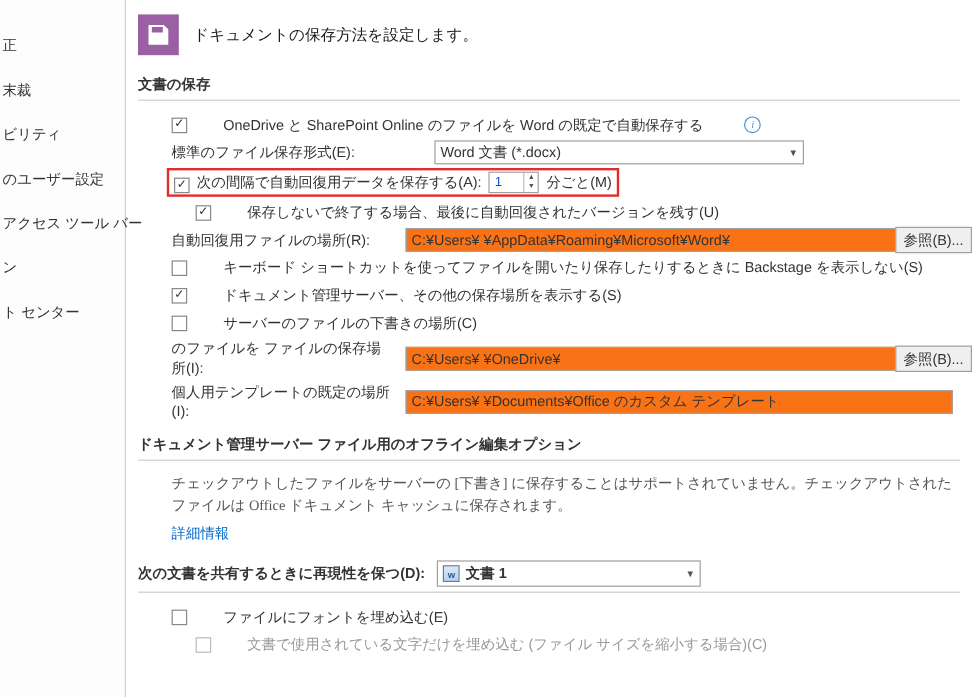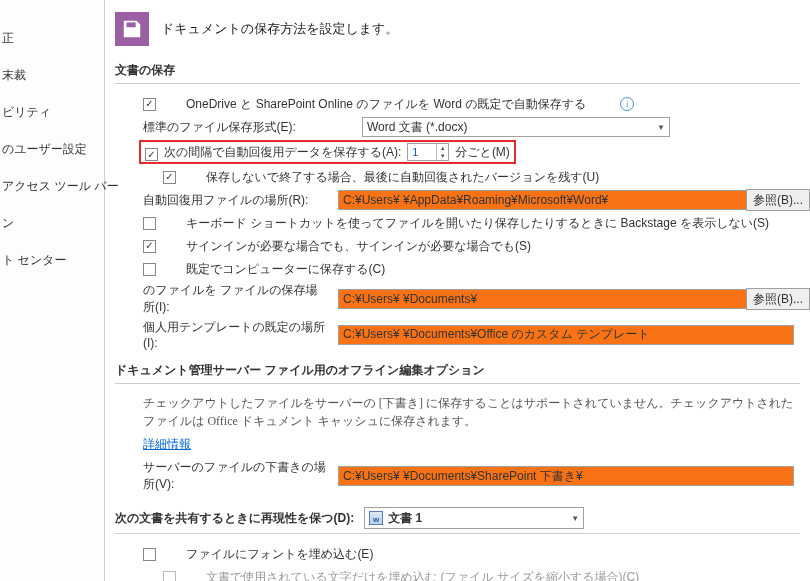--- a/index.html
+++ b/index.html
@@ -181,21 +181,21 @@
     background: #efefef;
     height: 22px;
     padding: 0 6px;
     font-size: 12px;
     cursor: pointer;
     display: inline-flex;
     align-items: center;
     position: absolute;
     right: 0;
   }
-  .link { color: #0066cc; text-decoration: underline; cursor: pointer; }
+  .link { color: #0066cc; cursor: pointer; }
   .desc-text { color: #555; font-size: 12px; margin: 4px 0 6px 28px; line-height: 1.5; font-family: Liberation Serif, serif; }
   .doc-combo {
     border: 1px solid #a0a0a0;
     background: #fff;
     height: 22px;
     display: inline-flex;
     align-items: center;
     padding: 0 18px 0 4px;
     position: relative;
     width: 220px;
@@ -290,49 +290,45 @@
       <span class="textfield">C:¥Users¥            ¥AppData¥Roaming¥Microsoft¥Word¥</span>
       <span class="browse-btn">参照(B)...</span>
     </div>
 
     <div class="row">
       <span class="checkbox"></span>
       <span class="label">キーボード ショートカットを使ってファイルを開いたり保存したりするときに Backstage を表示しない(S)</span>
     </div>
     <div class="row">
       <span class="checkbox checked"></span>
-      <span class="label">サインインが必要な場合でも、サインインが必要な場合でも(S)</span>
+      <span class="label">ドキュメント管理サーバー、その他の保存場所を表示する(S)</span>
     </div>
     <div class="row">
       <span class="checkbox"></span>
-      <span class="label">既定でコンピューターに保存する(C)</span>
+      <span class="label">サーバーのファイルの下書きの場所(C)</span>
     </div>
 
     <div class="path-row">
       <span class="field-label">のファイルを ファイルの保存場所(I):</span>
-      <span class="textfield">C:¥Users¥          ¥Documents¥</span>
+      <span class="textfield">C:¥Users¥          ¥OneDrive¥</span>
       <span class="browse-btn">参照(B)...</span>
     </div>
 
     <div class="path-row">
       <span class="field-label">個人用テンプレートの既定の場所(I):</span>
       <span class="textfield">C:¥Users¥          ¥Documents¥Office のカスタム テンプレート</span>
     </div>
 
     <div class="section-header">ドキュメント管理サーバー ファイル用のオフライン編集オプション</div>
 
     <div class="desc-text">チェックアウトしたファイルをサーバーの [下書き] に保存することはサポートされていません。チェックアウトされたファイルは Office ドキュメント キャッシュに保存されます。</div>
     <div style="margin-left:28px; margin-bottom:6px;">
       <span class="link">詳細情報</span>
     </div>
 
-    <div class="path-row">
-      <span class="field-label">サーバーのファイルの下書きの場所(V):</span>
-      <span class="textfield">C:¥Users¥          ¥Documents¥SharePoint 下書き¥</span>
-    </div>
 
     <div class="preserve-row">
       <span>次の文書を共有するときに再現性を保つ(D):</span>
       <span class="doc-combo">
         <span class="dicon">w</span>
         <span>文書 1</span>
         <span class="arrow">▼</span>
       </span>
     </div>
 

